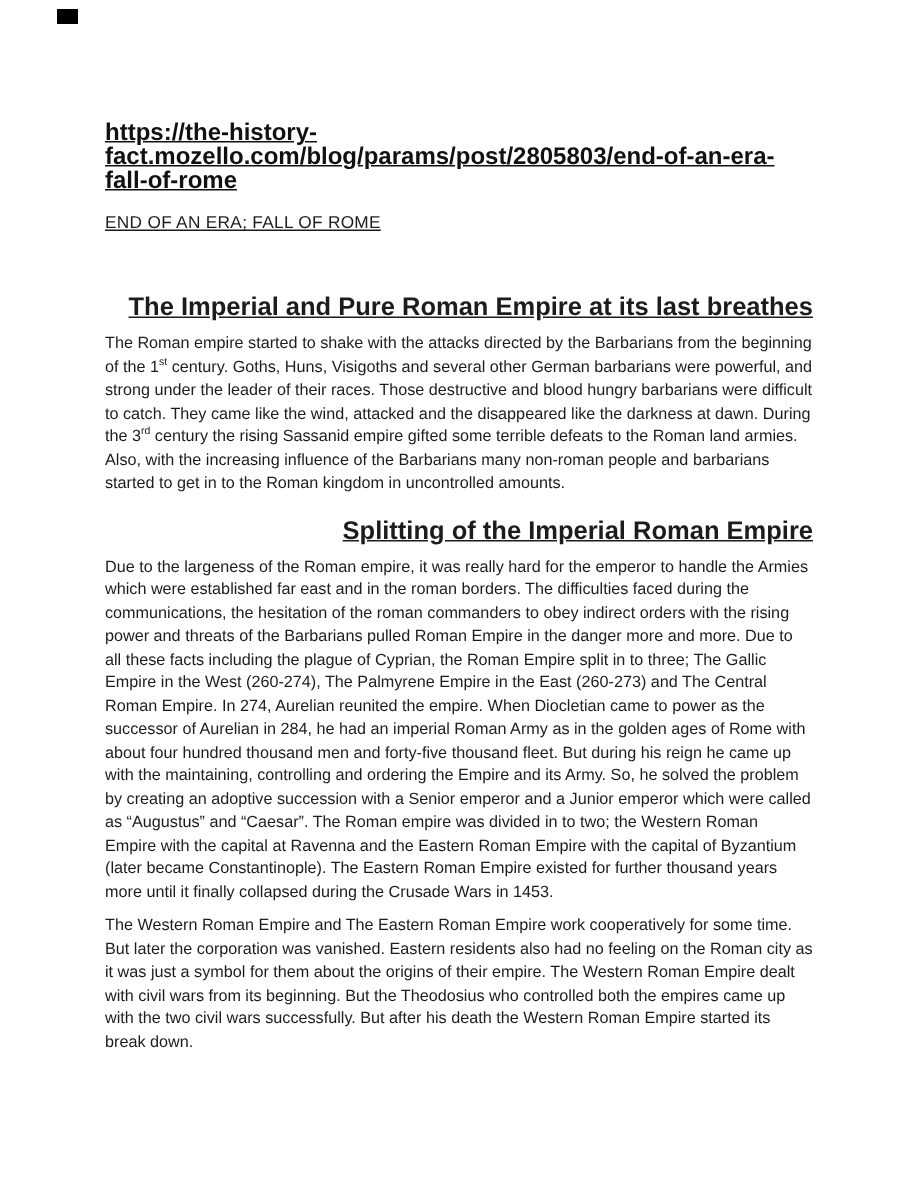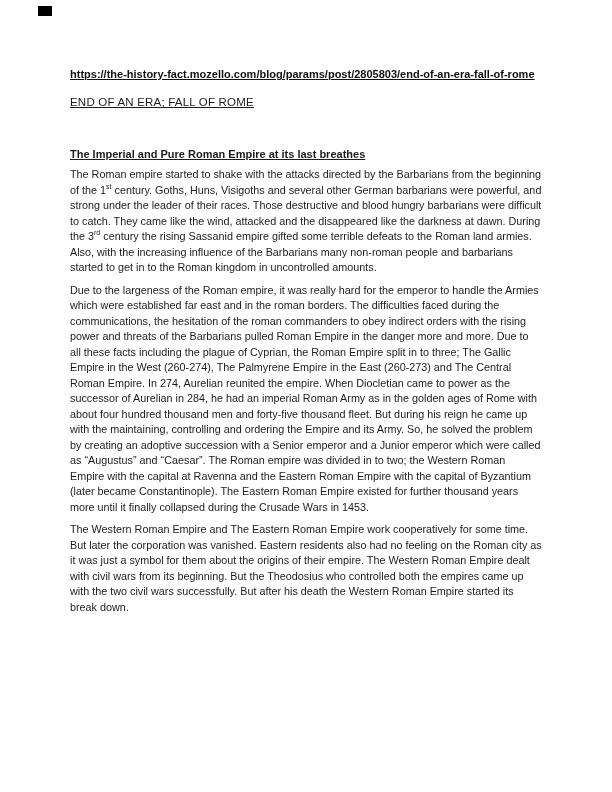--- a/index.html
+++ b/index.html
@@ -20,39 +20,41 @@
   .corner-mark {
     position: absolute;
     left: 38px;
     top: 6px;
     width: 14px;
     height: 10px;
     background: #000000;
   }
   .doc-link {
     display: block;
-    font-size: 11px;
+    font-size: 16px;
     font-weight: bold;
     line-height: 16px;
     color: #111111;
     overflow-wrap: break-word;
     cursor: pointer;
+    margin-top: 15px;
   }
   .doc-title {
     font-size: 11.5px;
     font-weight: normal;
     text-decoration: underline;
     margin-top: 14px;
     letter-spacing: 0.2px;
   }
   .section-heading {
-    font-size: 11px;
+    font-size: 17px;
     font-weight: bold;
     text-decoration: underline;
     margin-top: 13px;
+    text-align: right;
   }
   .section-heading.first {
     margin-top: 40px;
   }
   .body-para {
     font-size: 10.8px;
     line-height: 15.5px;
     margin-top: 7px;
     text-align: left;
   }
@@ -70,18 +72,19 @@
   <div class="corner-mark"></div>
 
   <a class="doc-link" href="#">https://the-history-fact.mozello.com/blog/params/post/2805803/end-of-an-era-fall-of-rome</a>
 
   <h1 class="doc-title">END OF AN ERA; FALL OF ROME</h1>
 
   <h2 class="section-heading first">The Imperial and Pure Roman Empire at its last breathes</h2>
 
   <p class="body-para"><span>The Roman empire started to shake with the attacks directed by the Barbarians from the beginning of the 1</span><sup>st</sup><span> century. Goths, Huns, Visigoths and several other German barbarians were powerful, and strong under the leader of their races. Those destructive and blood hungry barbarians were difficult to catch. They came like the wind, attacked and the disappeared like the darkness at dawn.  During the 3</span><sup>rd</sup><span> century the rising Sassanid empire gifted some terrible defeats to the Roman land armies. Also, with the increasing influence of the Barbarians many non-roman people and barbarians started to get in to the Roman kingdom in uncontrolled amounts.</span></p>
 
+  <h2 class="section-heading">Splitting of the Imperial Roman Empire</h2>
 
   <p class="body-para">Due to the largeness of the Roman empire, it was really hard for the emperor to handle the Armies which were established far east and in the roman borders. The difficulties faced during the communications, the hesitation of the roman commanders to obey indirect orders with the rising power and threats of the Barbarians pulled Roman Empire in the danger more and more. Due to all these facts including the plague of Cyprian, the Roman Empire split in to three; The Gallic Empire in the West (260-274), The Palmyrene Empire in the East (260-273) and The Central Roman Empire. In 274, Aurelian reunited the empire. When Diocletian came to power as the successor of Aurelian in 284, he had an imperial Roman Army as in the golden ages of Rome with about four hundred thousand men and forty-five thousand fleet. But during his reign he came up with the maintaining, controlling and ordering the Empire and its Army. So, he solved the problem by creating an adoptive succession with a Senior emperor and a Junior emperor which were called as “Augustus” and “Caesar”. The Roman empire was divided in to two; the Western Roman Empire with the capital at Ravenna and the Eastern Roman Empire with the capital of Byzantium (later became Constantinople). The Eastern Roman Empire existed for further thousand years more until it finally collapsed during the Crusade Wars in 1453.</p>
 
   <p class="body-para">The Western Roman Empire and The Eastern Roman Empire work cooperatively for some time. But later the corporation was vanished. Eastern residents also had no feeling on the Roman city as it was just a symbol for them about the origins of their empire. The Western Roman Empire dealt with civil wars from its beginning. But the Theodosius who controlled both the empires came up with the two civil wars successfully. But after his death the Western Roman Empire started its break down.</p>
 
 </div>
 
 </body></html>

